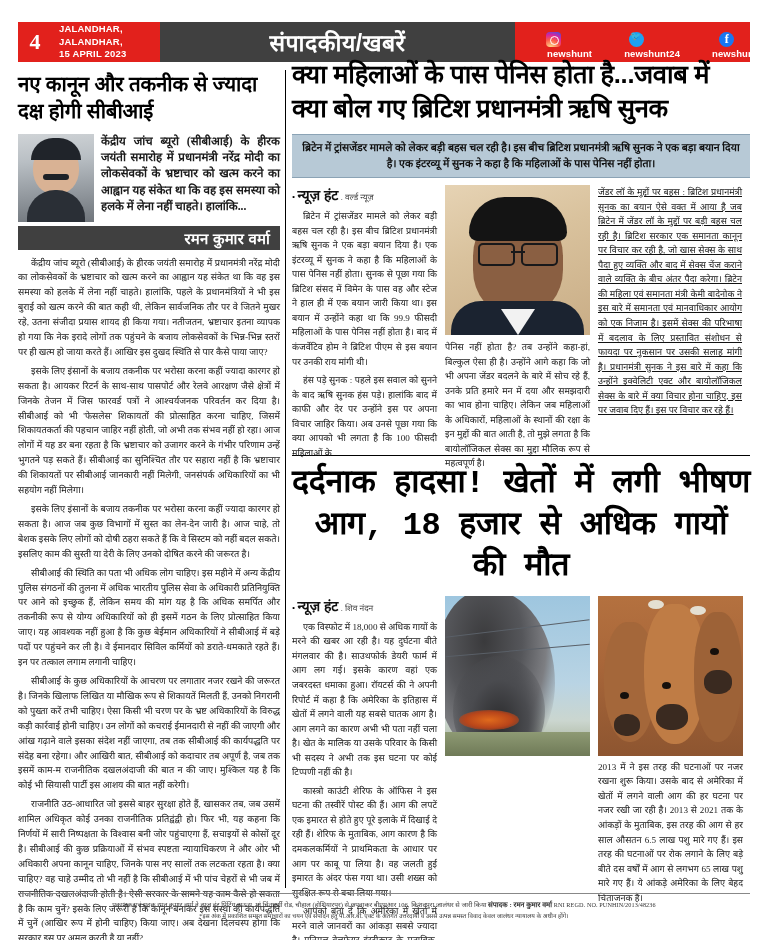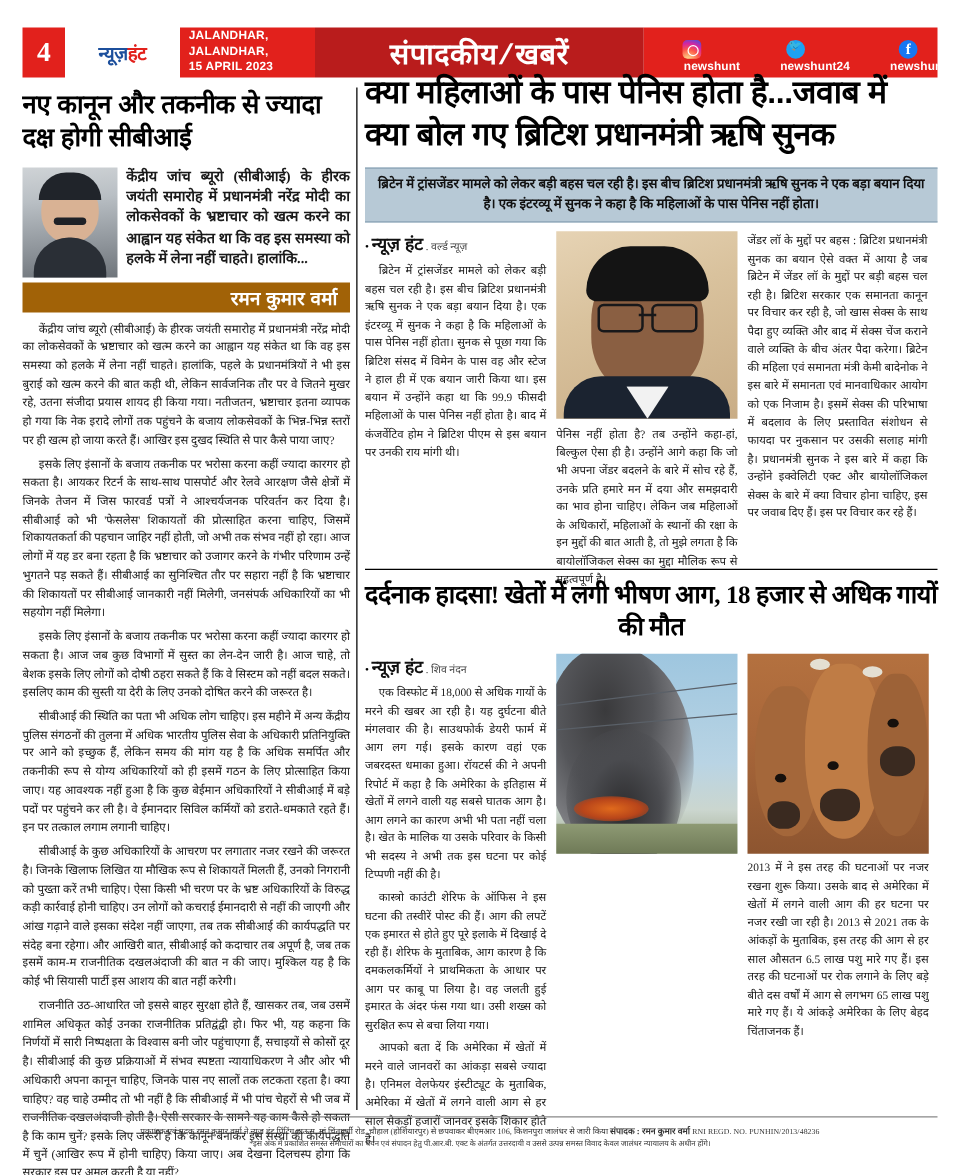--- a/index.html
+++ b/index.html
@@ -45,23 +45,23 @@
   .mh-logo-in .r{color:#e2211c;}
   .mh-date{
     width:108px;background:#e2211c;color:#fff;
     display:flex;flex-direction:column;justify-content:center;
     padding-left:7px;box-sizing:border-box;
     font-family:"Liberation Sans",sans-serif;
     font-size:9.5px;font-weight:bold;line-height:1.35;
     letter-spacing:.2px;
   }
   .mh-section{
-    flex:1;background:#b91c1c;color:#fff;
+    flex:1;background:#404040;color:#fff;
     display:flex;align-items:center;justify-content:center;
-    font-family:Liberation Mono, monospace;
+    font-family:Liberation Sans, sans-serif;
     font-size:23px;font-weight:bold;letter-spacing:.5px;
   }
   .mh-social{
     width:235px;background:#e2211c;
     display:flex;align-items:flex-end;justify-content:space-around;
     padding-bottom:3px;box-sizing:border-box;
   }
   .soc{display:flex;flex-direction:column;align-items:center;gap:1px;}
   .soc-ic{width:15px;height:15px;border-radius:4px;display:block;}
   .soc-ic.ig{background:radial-gradient(circle at 30% 110%,#fdf497 0%,#fd5949 45%,#d6249f 70%,#285AEB 100%);position:relative;}
@@ -105,21 +105,21 @@
     border-radius:28px 28px 0 0;
     background:#2a2f36;
   }
   .edit-photo .hair{position:absolute;left:13px;top:4px;width:50px;height:22px;border-radius:25px 25px 0 0;background:#20242a;}
   .edit-photo .mous{position:absolute;left:25px;top:40px;width:26px;height:6px;border-radius:3px;background:#1d2127;}
   .edit-lede{
     font-size:11.6px;line-height:1.42;text-align:justify;
     font-weight:600;color:#1a1a1a;
   }
   .byline-bar{
-    margin-top:4px;height:24px;background:#a16207;
+    margin-top:4px;height:24px;background:#404040;
     display:flex;align-items:center;justify-content:flex-end;
     padding-right:10px;box-sizing:border-box;
     position:relative;
   }
   .byline-name{
     color:#fff;font-size:15px;font-weight:bold;
     font-family:"Liberation Sans",sans-serif;letter-spacing:.2px;
   }
   .byline-role{
     text-align:right;font-size:9.5px;margin-top:3px;color:#222;
@@ -147,21 +147,21 @@
     padding:5px 8px;box-sizing:border-box;
     font-size:10.6px;line-height:1.5;text-align:center;
     font-weight:600;color:#111;
   }
   .s1-cols{
     margin-top:7px;
     display:flex;gap:8px;
   }
   .s1-c{width:145px;}
   .s1-c2{width:145px;}
-  .s1-c3{width:144px;}
+  .s1-c3{width:144px;text-decoration:underline;}
   .src{
     font-size:9px;margin-bottom:5px;white-space:nowrap;
   }
   .src b{font-family:"Liberation Sans",sans-serif;font-size:14px;}
   .src .dot{color:#000;}
   .src .rep{color:#444;font-size:8.4px;}
   .bodytext{
     font-size:9.1px;line-height:1.6;text-align:justify;color:#1a1a1a;
   }
   .bodytext p{margin:0 0 4px 0;text-indent:11px;}
@@ -177,22 +177,22 @@
   .ps-glass i{position:absolute;top:0;width:33px;height:19px;border:2.2px solid #18181a;border-radius:5px;display:block;}
   .ps-glass i.l{left:0;}
   .ps-glass i.r{right:0;}
   .ps-glass u{position:absolute;left:33px;top:8px;width:14px;height:2px;background:#18181a;}
   .ps-suit{position:absolute;left:6px;bottom:0;width:133px;height:34px;background:#1b2330;border-radius:30px 30px 0 0;}
   .ps-shirt{position:absolute;left:56px;bottom:0;width:34px;height:26px;background:#f2f2f2;clip-path:polygon(50% 100%,0 0,100% 0);}
 
   
   .s2{position:absolute;left:292px;top:463px;width:458px;}
   .s2-head{
-    font-family:Liberation Serif, serif;
-    font-size:20px;font-weight:bold;line-height:1.3;
+    font-family:Liberation Mono, monospace;
+    font-size:32px;font-weight:bold;line-height:1.3;
     text-align:center;color:#000;letter-spacing:-.3px;
   }
   .s2-lede{
     margin-top:5px;font-size:10.4px;line-height:1.45;
     text-align:center;font-weight:600;color:#111;
   }
   .s2-cols{margin-top:8px;display:flex;gap:8px;}
   .s2-c{width:145px;}
   .photo-smoke{
     width:145px;height:160px;margin-bottom:4px;
@@ -236,25 +236,20 @@
   .footer b{font-size:7px;}
   .footer .rni{font-family:"Liberation Serif",serif;font-size:6.2px;letter-spacing:.1px;}
 </style>
 </head>
 <body>
 
 <div class="page">
 
   <div class="masthead">
     <div class="mh-pageno">4</div>
-    <div class="mh-logo">
-      <span class="mh-logo-in">
-        <span class="b">न्यूज़</span><span class="r">हंट</span>
-      </span>
-    </div>
     <div class="mh-date">
       <span>JALANDHAR, JALANDHAR,</span>
       <span>15 APRIL 2023</span>
     </div>
     <div class="mh-section">संपादकीय/खबरें</div>
     <div class="mh-social">
       <div class="soc">
         <span class="soc-ic ig"></span>
         <span class="soc-lbl">newshunt</span>
       </div>
@@ -297,20 +292,21 @@
   <div class="s1">
     <div class="s1-head">क्या महिलाओं के पास पेनिस होता है...जवाब में क्या बोल गए ब्रिटिश प्रधानमंत्री ऋषि सुनक</div>
     <div class="s1-kicker">ब्रिटेन में ट्रांसजेंडर मामले को लेकर बड़ी बहस चल रही है। इस बीच ब्रिटिश प्रधानमंत्री ऋषि सुनक ने एक बड़ा बयान दिया है। एक इंटरव्यू में सुनक ने कहा है कि महिलाओं के पास पेनिस नहीं होता।</div>
     <div class="s1-cols">
       <div class="s1-c">
         <div class="src">
           <span class="dot">•</span> <b>न्यूज़ हंट</b> <span class="rep">. <span>वर्ल्ड न्यूज़</span></span>
         </div>
         <div class="bodytext">
           <p>ब्रिटेन में ट्रांसजेंडर मामले को लेकर बड़ी बहस चल रही है। इस बीच ब्रिटिश प्रधानमंत्री ऋषि सुनक ने एक बड़ा बयान दिया है। एक इंटरव्यू में सुनक ने कहा है कि महिलाओं के पास पेनिस नहीं होता। सुनक से पूछा गया कि ब्रिटिश संसद में विमेन के पास वह और स्टेज ने हाल ही में एक बयान जारी किया था। इस बयान में उन्होंने कहा था कि 99.9 फीसदी महिलाओं के पास पेनिस नहीं होता है। बाद में कंजर्वेटिव होम ने ब्रिटिश पीएम से इस बयान पर उनकी राय मांगी थी।</p>
+          <p>हंस पड़े सुनक : पहले इस सवाल को सुनने के बाद ऋषि सुनक हंस पड़े। हालांकि बाद में काफी और देर पर उन्होंने इस पर अपना विचार जाहिर किया। अब उनसे पूछा गया कि क्या आपको भी लगता है कि 100 फीसदी महिलाओं के</p>
         </div>
       </div>
       <div class="s1-c2">
         <div class="photo-sunak">
           <span class="ps-face"></span>
           <span class="ps-hair"></span>
           <span class="ps-glass">
               <i class="l"></i>
               <i class="r"></i>
               <u></u>

